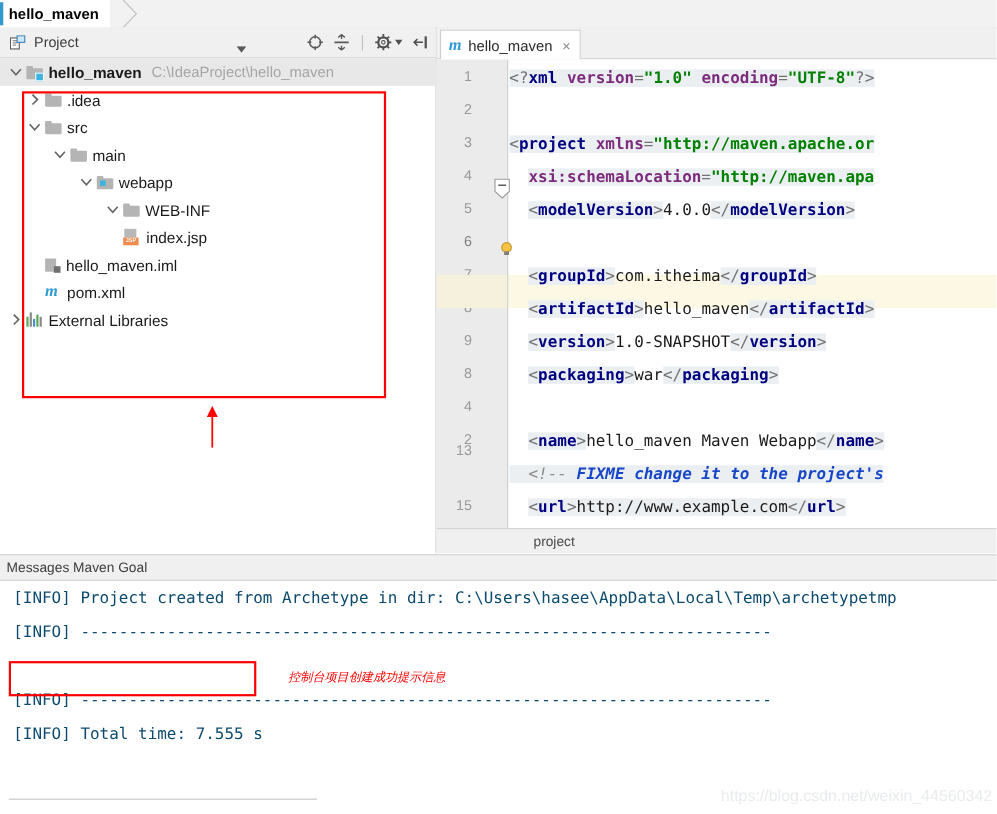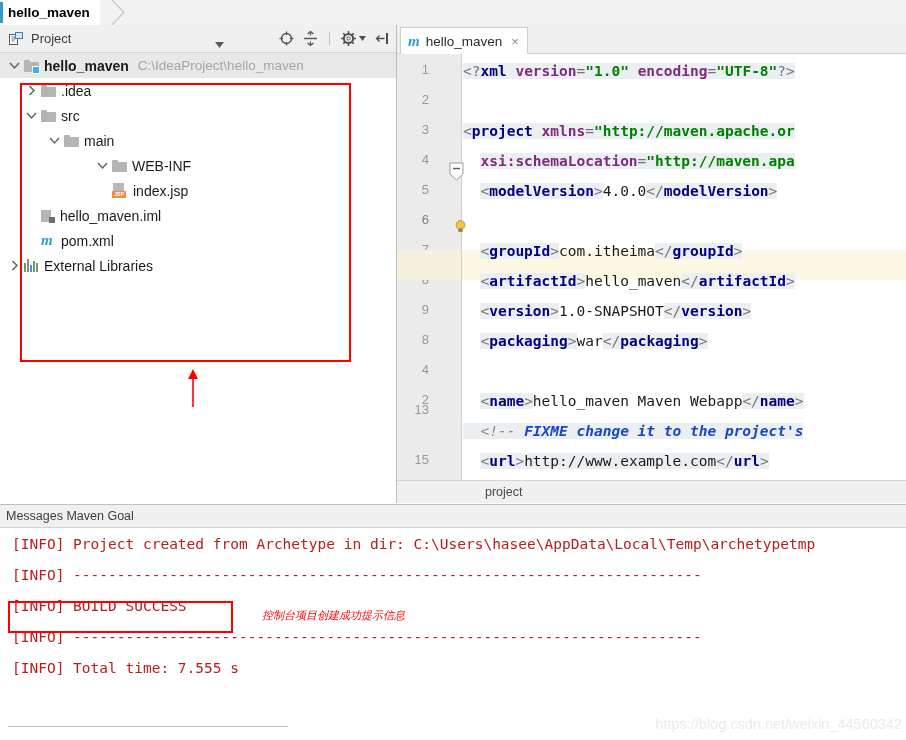--- a/index.html
+++ b/index.html
@@ -188,21 +188,21 @@
     display:flex;align-items:center;padding-left:6px;
     font-size:12.5px;color:#3d3d3d;
   }
   #console{
     position:absolute;left:0;top:23px;width:906px;height:213px;
     overflow:hidden;
   }
   .cline{
     position:absolute;left:12px;height:31px;line-height:31px;
     font-family:"DejaVu Sans Mono", monospace;
-    font-size:14.5px;color:#b91c1c;white-space:nowrap;
+    font-size:14.5px;color:#0c4a6e;white-space:nowrap;
   }
   #successbox{
     position:absolute;left:8px;top:601px;width:225px;height:32px;
     border:2px solid #fe0000;box-sizing:border-box;
   }
   #consoleanno{
     position:absolute;left:262px;top:608px;
     color:#fe0000;font-size:11px;
     font-family:"DejaVu Sans", sans-serif;white-space:nowrap;font-style:italic;
   }
@@ -320,20 +320,30 @@
       </div>
       <div class="row">
         <span class="spacer" style="width:48px"></span>
         <span class="arrow"><svg width="13" height="13" viewBox="0 0 13 13">
             <path d="M2 4 L6.5 9 L11 4" fill="none" stroke="#646464" stroke-width="1.5"></path>
           </svg></span>
         <span class="fold">
           <i></i>
         </span>
         <span class="fname">main</span>
+      </div>
+      <div class="row">
+        <span class="spacer" style="width:72px"></span>
+        <span class="arrow"><svg width="13" height="13" viewBox="0 0 13 13">
+            <path d="M2 4 L6.5 9 L11 4" fill="none" stroke="#646464" stroke-width="1.5"></path>
+          </svg></span>
+        <span class="fold web">
+          <i></i>
+        </span>
+        <span class="fname">webapp</span>
       </div>
       <div class="row">
         <span class="spacer" style="width:96px"></span>
         <span class="arrow"><svg width="13" height="13" viewBox="0 0 13 13">
             <path d="M2 4 L6.5 9 L11 4" fill="none" stroke="#646464" stroke-width="1.5"></path>
           </svg></span>
         <span class="fold">
           <i></i>
         </span>
         <span class="fname">WEB-INF</span>
@@ -437,21 +447,20 @@
   </div>
 </div>
 
 <div id="msgpanel">
   <div id="msghead">
     <span>Messages Maven Goal</span>
   </div>
   <div id="console">
       <div class="cline" style="top: 1px;">[INFO] Project created from Archetype in dir: C:\Users\hasee\AppData\Local\Temp\archetypetmp</div>
       <div class="cline" style="top: 32px;">[INFO] ------------------------------------------------------------------------</div>
-      <div class="cline" style="top: 63px;">[INFO] BUILD SUCCESS</div>
       <div class="cline" style="top: 94px;">[INFO] ------------------------------------------------------------------------</div>
       <div class="cline" style="top: 125px;">[INFO] Total time: 7.555 s</div>
     </div>
 </div>
 <div id="successbox"></div>
 <div id="consoleanno">控制台项目创建成功提示信息</div>
 <div id="hrule"></div>
 <div id="watermark">https://blog.csdn.net/weixin_44560342</div>
 
 </body></html>

